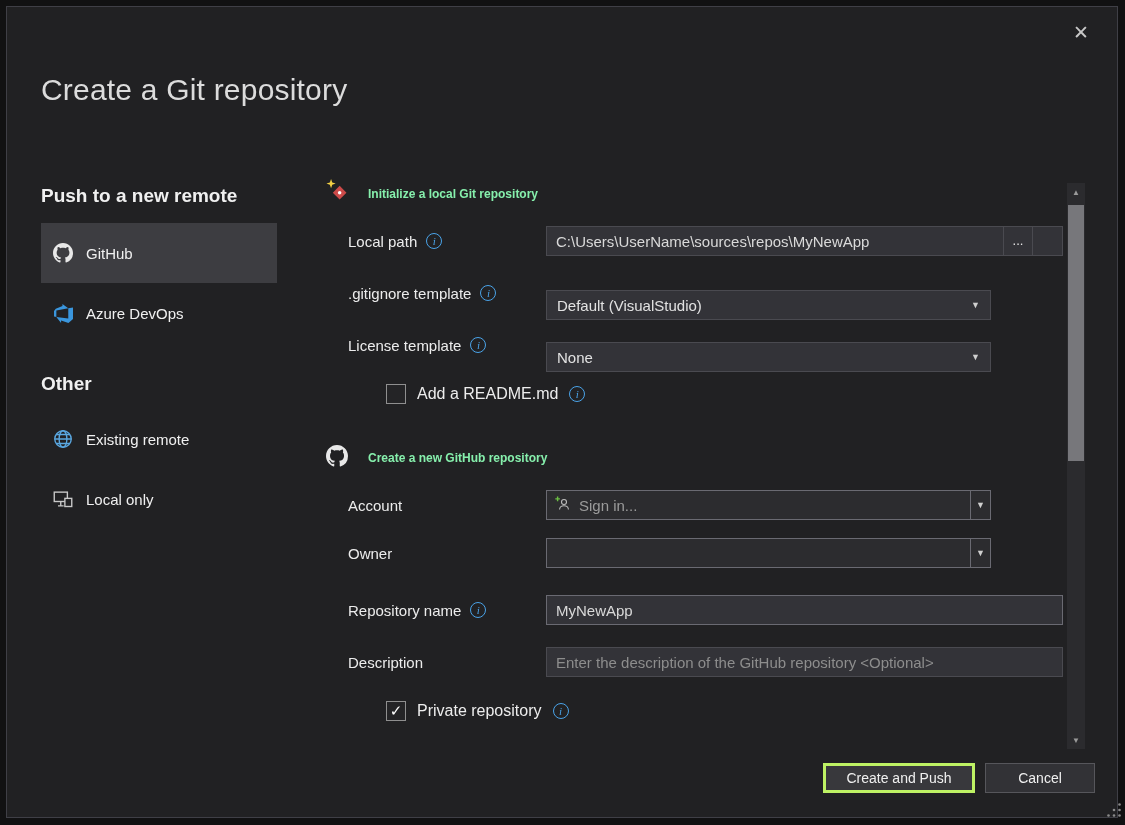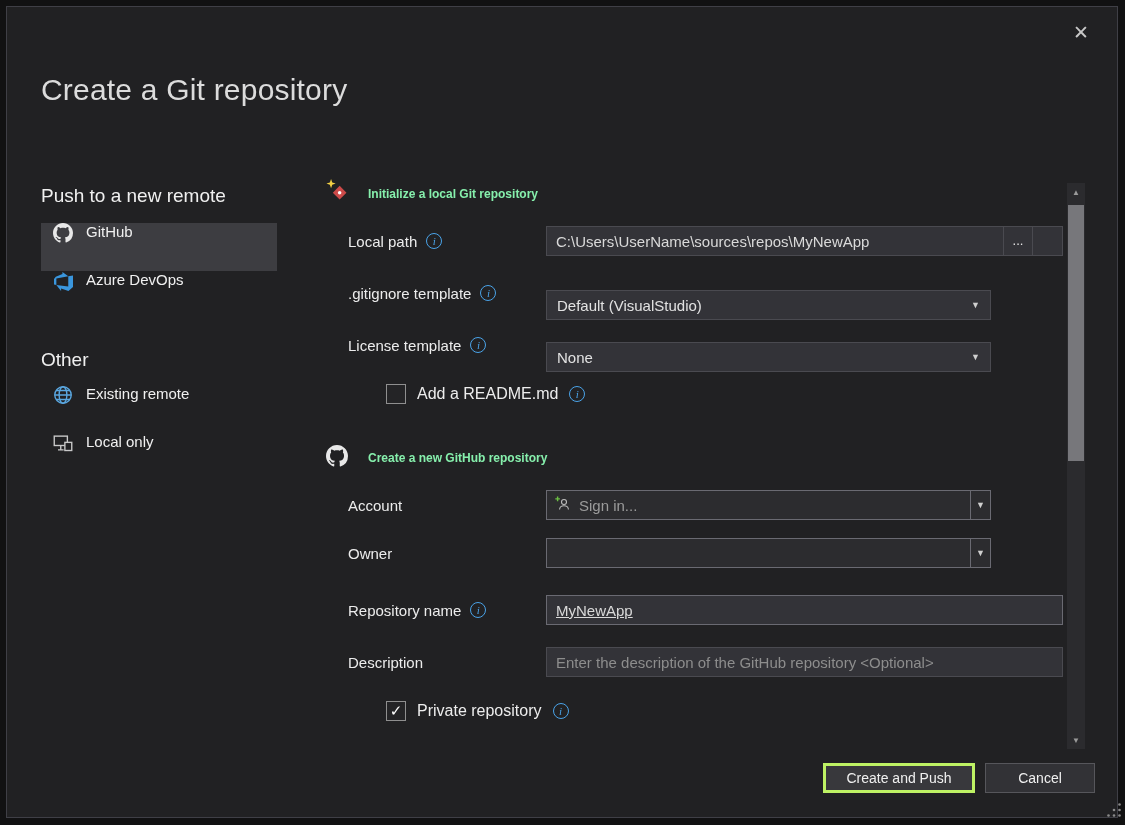--- a/index.html
+++ b/index.html
@@ -18,43 +18,43 @@
     position:absolute; top:12px; right:22px; width:28px; height:28px;
     background:none; border:none; color:#c8c8c8; font-size:19px; cursor:pointer;
     font-family:inherit; line-height:28px; text-align:center; padding:0;
   }
   .dlg-title {
     position:absolute; left:34px; top:66px;
     font-size:30px; font-weight:300; color:#dcdcdc; letter-spacing:.2px;
   }
   
   .sidebar { position:absolute; left:34px; top:178px; width:236px; }
-  .sb-heading { font-size:19px; font-weight:400; color:#f0f0f0; margin:0 0 16px 0; }
+  .sb-heading { font-size:19px; font-weight:700; color:#f0f0f0; margin:0 0 16px 0; }
   .sb-heading.other { margin-top:30px; margin-bottom:14px; }
   .sb-item {
-    display:flex; align-items:flex-start; gap:13px; height:48px; padding-left:12px;
+    display:flex; align-items:center; gap:13px; height:60px; padding-left:12px;
     font-size:15px; color:#f0f0f0; cursor:pointer;
   }
   .sb-item.selected { background:#3d3d41; }
   .sb-item .sb-icon { width:20px; height:20px; display:flex; align-items:center; justify-content:center; }
   
   .section-icon { position:absolute; left:319px; width:22px; height:22px; }
   .section-title { position:absolute; left:361px; font-size:12px; font-weight:bold; color:#86efac; }
   .row { position:absolute; left:341px; height:30px; width:690px; }
   .row-label {
     position:absolute; left:0; top:0; height:30px; display:flex; align-items:center;
     font-size:15px; color:#ececec;
   }
   .row-field { position:absolute; left:198px; top:0; width:517px; height:30px; }
   .text-input {
     width:100%; height:30px; background:#333338; border:1px solid #4a4a50;
     color:#d9d9d9; font-size:15px; padding:0 9px; font-family:inherit; outline:none;
   }
   .text-input::placeholder { color:#8d8d8d; }
-  .text-input.lightborder { border-color:#6a6a72;text-decoration:underline; }
+  .text-input.lightborder { border-color:#6a6a72; }
   .dropdown {
     width:445px; height:30px; background:#333338; border:1px solid #4a4a50;
     display:flex; align-items:center; padding:0 10px; font-size:15px; color:#e2e2e2; cursor:pointer;margin-top:12px;
   }
   .dd-arrow { margin-left:auto; font-size:9px; color:#cfcfcf; }
   .combo {
     width:445px; height:30px; background:#2c2c2f; border:1px solid #6a6a72;
     display:flex; align-items:center; cursor:pointer;
   }
   .combo-arrow {

